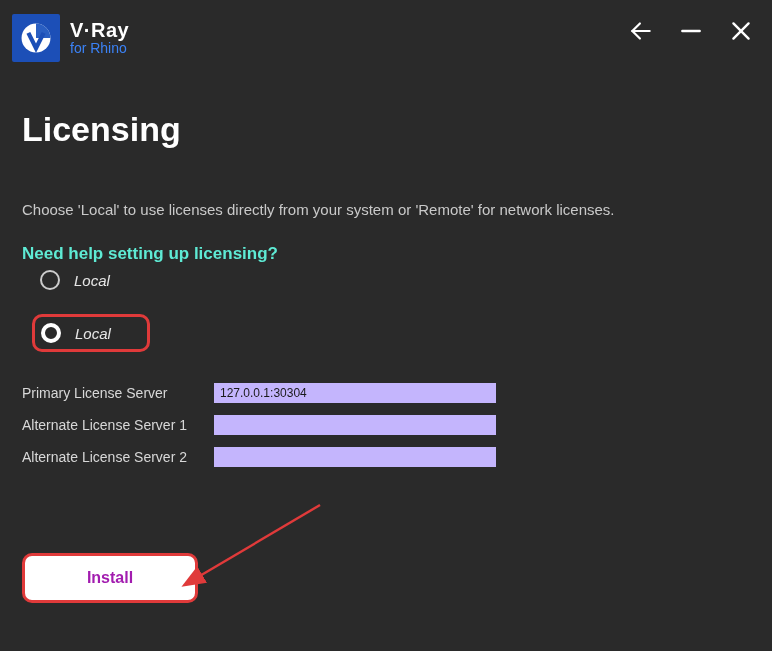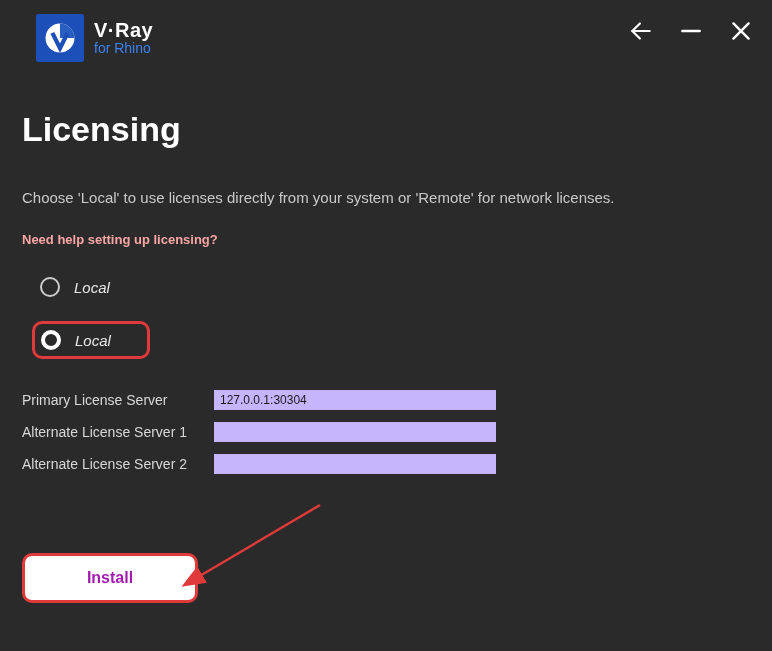--- a/index.html
+++ b/index.html
@@ -25,21 +25,21 @@
       align-items: center;
     }
     .titlebar-controls svg {
       width: 26px;
       height: 26px;
       cursor: pointer;
     }
     .logo-area {
       position: absolute;
       top: 14px;
-      left: 36px;
+      left: 12px;
       display: flex;
       align-items: center;
       gap: 10px;
     }
     .logo-badge {
       width: 48px;
       height: 48px;
       background: #1c4fb7;
       display: flex;
       align-items: center;
@@ -64,32 +64,31 @@
     }
     .content {
       position: absolute;
       top: 110px;
       left: 22px;
       right: 22px;
     }
     .page-title {
       font-size: 34px;
       font-weight: 700;
-      margin-bottom: 40px;
+      margin-bottom: 52px;
     }
     .description {
       font-size: 15px;
       color: #c9c9c9;
       margin-bottom: 26px;
     }
     .help-link {
-      font-size: 13px;
-      font-weight: 700;
-      color: #fca5a5;
-      margin-bottom: 24px;
+      font-size: 17px;
+      font-weight: 700;
+      color: #5eead4;
       cursor: pointer;
     }
     .radios {
       margin-left: 10px;
     }
     .radio-row {
       display: flex;
       align-items: center;
       gap: 14px;
       padding: 6px 8px;

